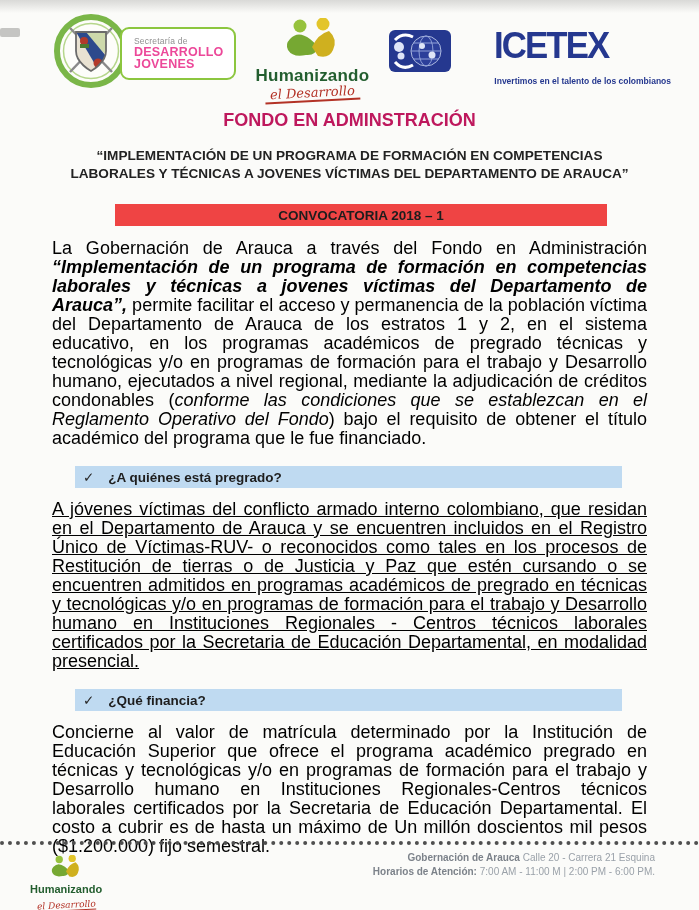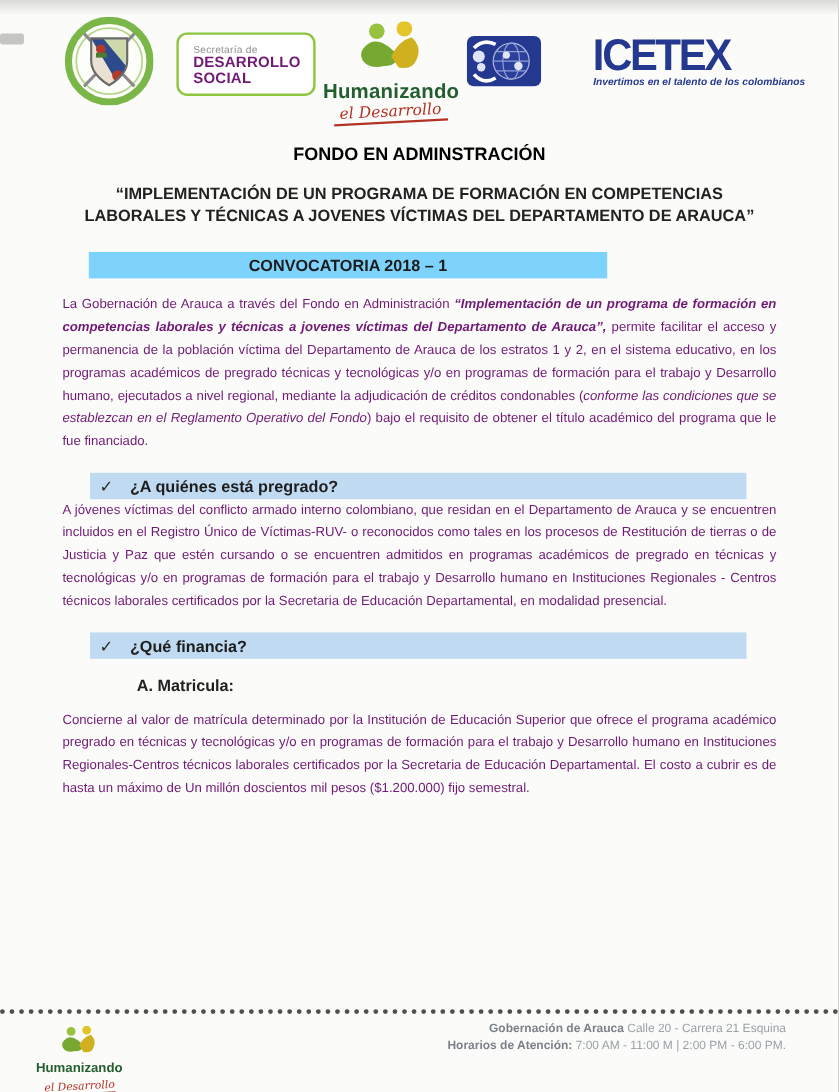--- a/index.html
+++ b/index.html
@@ -9,53 +9,53 @@
     font-family:"Liberation Sans",sans-serif;color:#2e2e2e;
   }
   .scan-top{position:absolute;top:0;left:0;right:0;height:13px;
     background:linear-gradient(#d9d9d7,rgba(251,251,249,0));}
   .smudge{position:absolute;left:0;top:28px;width:20px;height:9px;
     background:#8f8f8d;opacity:.5;border-radius:2px;}
 
   
   .header{display:flex;align-items:flex-start;justify-content:space-between;
     padding:14px 28px 0 54px;height:92px;}
-  .logo-arauca{display:flex;align-items:center;gap:27px;}
+  .logo-arauca{display:flex;align-items:center;}
   .sds-box{border:2px solid #8cc63f;border-radius:9px;background:#fff;
     padding:7px 10px 7px 12px;margin-left:-8px;}
   .sds-small{font-size:8.5px;color:#8f8f8f;letter-spacing:.2px;}
-  .sds-big{font-size:12.5px;font-weight:bold;color:#701a75;line-height:12.5px;letter-spacing:.2px;}
+  .sds-big{font-size:12.5px;font-weight:bold;color:#ec4899;line-height:12.5px;letter-spacing:.2px;}
   .logo-hum{text-align:center;margin-top:4px;}
   .hum-name{font-size:17px;font-weight:bold;color:#235e2f;letter-spacing:.2px;line-height:15px;}
   .hum-script{display:inline-block;font-family:"DejaVu Serif",serif;font-style:italic;
     color:#b33226;font-size:13px;border-bottom:2px solid #b33226;
     padding:0 5px 0;transform:rotate(-3deg);margin-top:-1px;}
   .logo-icetex{display:flex;align-items:flex-start;margin-top:16px;gap:40px;}
   .icetex-col{margin-left:3px;}
   .icetex-word{font-size:37px;font-weight:800;color:#25388f;line-height:32px;
     letter-spacing:-2px;transform:scaleX(.94);transform-origin:left;}
-  .icetex-tag{font-size:8.5px;font-style:italic;font-weight:bold;color:#25388f;margin-top:1px;}
+  .icetex-tag{font-size:8.5px;font-weight:bold;color:#25388f;margin-top:14px;}
 
   
-  .doc-type{text-align:center;font-weight:bold;font-size:15px;color:#000000;margin-top:14px;}
+  .doc-type{text-align:center;font-weight:bold;font-size:18px;color:#be185d;margin-top:4px;}
   .main-title{text-align:center;font-weight:bold;font-size:13.6px;line-height:17.5px;
     max-width:576px;margin:16px auto 0;color:#222;}
-  .conv-band{margin:22px 0 0 74px;width:432px;background:#7dd3fc;text-align:center;
+  .conv-band{margin:22px 0 0 115px;width:492px;background:#ef4444;text-align:center;
     font-weight:bold;font-size:13.5px;color:#1d1d1d;padding:4px 0 3px;}
 
   
   .content{margin:0 52px;}
-  .para{text-align:justify;font-size:11px;line-height:19px;color:#701a75;}
+  .para{text-align:justify;font-size:18px;line-height:19px;color:#000000;}
   .p-intro{margin-top:13px;}
   .bi{font-weight:bold;font-style:italic;}
   .it{font-style:italic;}
   .section-band{margin:16px 0 0 23px;width:539px;background:#bfdaf1;display:flex;
     align-items:center;font-weight:bold;font-size:13.5px;color:#1d1d1d;padding:3px 0 3px 8px;}
   .check{font-weight:normal;margin-right:14px;color:#2a2a2a;}
-  .p-s1{margin-top:0;}
+  .p-s1{margin-top:12px;text-decoration:underline;}
   .sub-item{font-weight:bold;font-size:13.5px;color:#222;margin:15px 0 0 62px;}
   .p-s2{margin-top:12px;}
 
   
   .sep{position:absolute;left:0;right:0;top:841px;border-top:4px dotted #4f4f4f;}
   .footer{position:absolute;top:851px;left:0;right:0;height:59px;}
   .f-logo{position:absolute;left:30px;top:4px;text-align:center;}
   .f-hum-name{font-size:11px;font-weight:bold;color:#235e2f;line-height:9px;}
   .f-hum-script{display:inline-block;font-family:"DejaVu Serif",serif;font-style:italic;
     color:#b33226;font-size:9px;border-bottom:1px solid #b33226;transform:rotate(-3deg);}
@@ -91,21 +91,21 @@
             <circle cx="30" cy="27" r="4" fill="#b23a2a"></circle>
             <rect x="26" y="30" width="9" height="4" fill="#4c7a2f"></rect>
             <circle cx="44" cy="49" r="4.5" fill="#b23a2a"></circle>
           </g>
           <path d="M22 18 h30 v19 c0 12 -15 20 -15 20 s-15 -8 -15 -20 z" fill="none" stroke="#6a6a6a" stroke-width="1.8"></path>
         </svg>
       </span>
       <div class="sds-box">
         <div class="sds-small">Secretaría de</div>
         <div class="sds-big">DESARROLLO</div>
-        <div class="sds-big">SOCIAL</div>
+        <div class="sds-big">JOVENES</div>
       </div>
     </div>
 
     <div class="logo-hum">
       <span>
         <svg width="66" height="46" viewBox="0 0 66 46">
           <circle cx="21" cy="8" r="6.5" fill="#96c23d"></circle>
           <circle cx="44" cy="6" r="6.5" fill="#e3c52a"></circle>
           <path d="M11 21 q8 -9 20 0 l8 7 q-2 10 -12 9 q-13 3 -18 -5 q-3 -6 2 -11 z" fill="#76a832"></path>
           <path d="M50 13 q9 8 4 19 q-4 9 -15 6 l-6 -9 q6 -13 17 -16 z" fill="#cfb01f"></path>
@@ -151,21 +151,20 @@
       <span>¿A quiénes está pregrado?</span>
     </div>
 
     <p class="para p-s1">A jóvenes víctimas del conflicto armado interno colombiano, que residan en el Departamento de Arauca y se encuentren incluidos en el Registro Único de Víctimas-RUV- o reconocidos como tales en los procesos de Restitución de tierras o de Justicia y Paz que estén cursando o se encuentren admitidos en programas académicos de pregrado en técnicas y tecnológicas y/o en programas de formación para el trabajo y Desarrollo humano en Instituciones Regionales - Centros técnicos laborales certificados por la Secretaria de Educación Departamental, en modalidad presencial.</p>
 
     <div class="section-band">
       <span class="check">✓</span>
       <span>¿Qué financia?</span>
     </div>
 
-    <div class="sub-item">A. Matricula:</div>
 
     <p class="para p-s2">Concierne al valor de matrícula determinado por la Institución de Educación Superior que ofrece el programa académico pregrado en técnicas y tecnológicas y/o en programas de formación para el trabajo y Desarrollo humano en Instituciones Regionales-Centros técnicos laborales certificados por la Secretaria de Educación Departamental.  El costo a cubrir es de hasta un máximo de Un millón doscientos mil pesos ($1.200.000) fijo semestral.</p>
 
   </div>
 
   <div class="sep"></div>
   <div class="footer">
     <div class="f-logo">
       <span>
         <svg width="38" height="26" viewBox="0 0 66 46">

